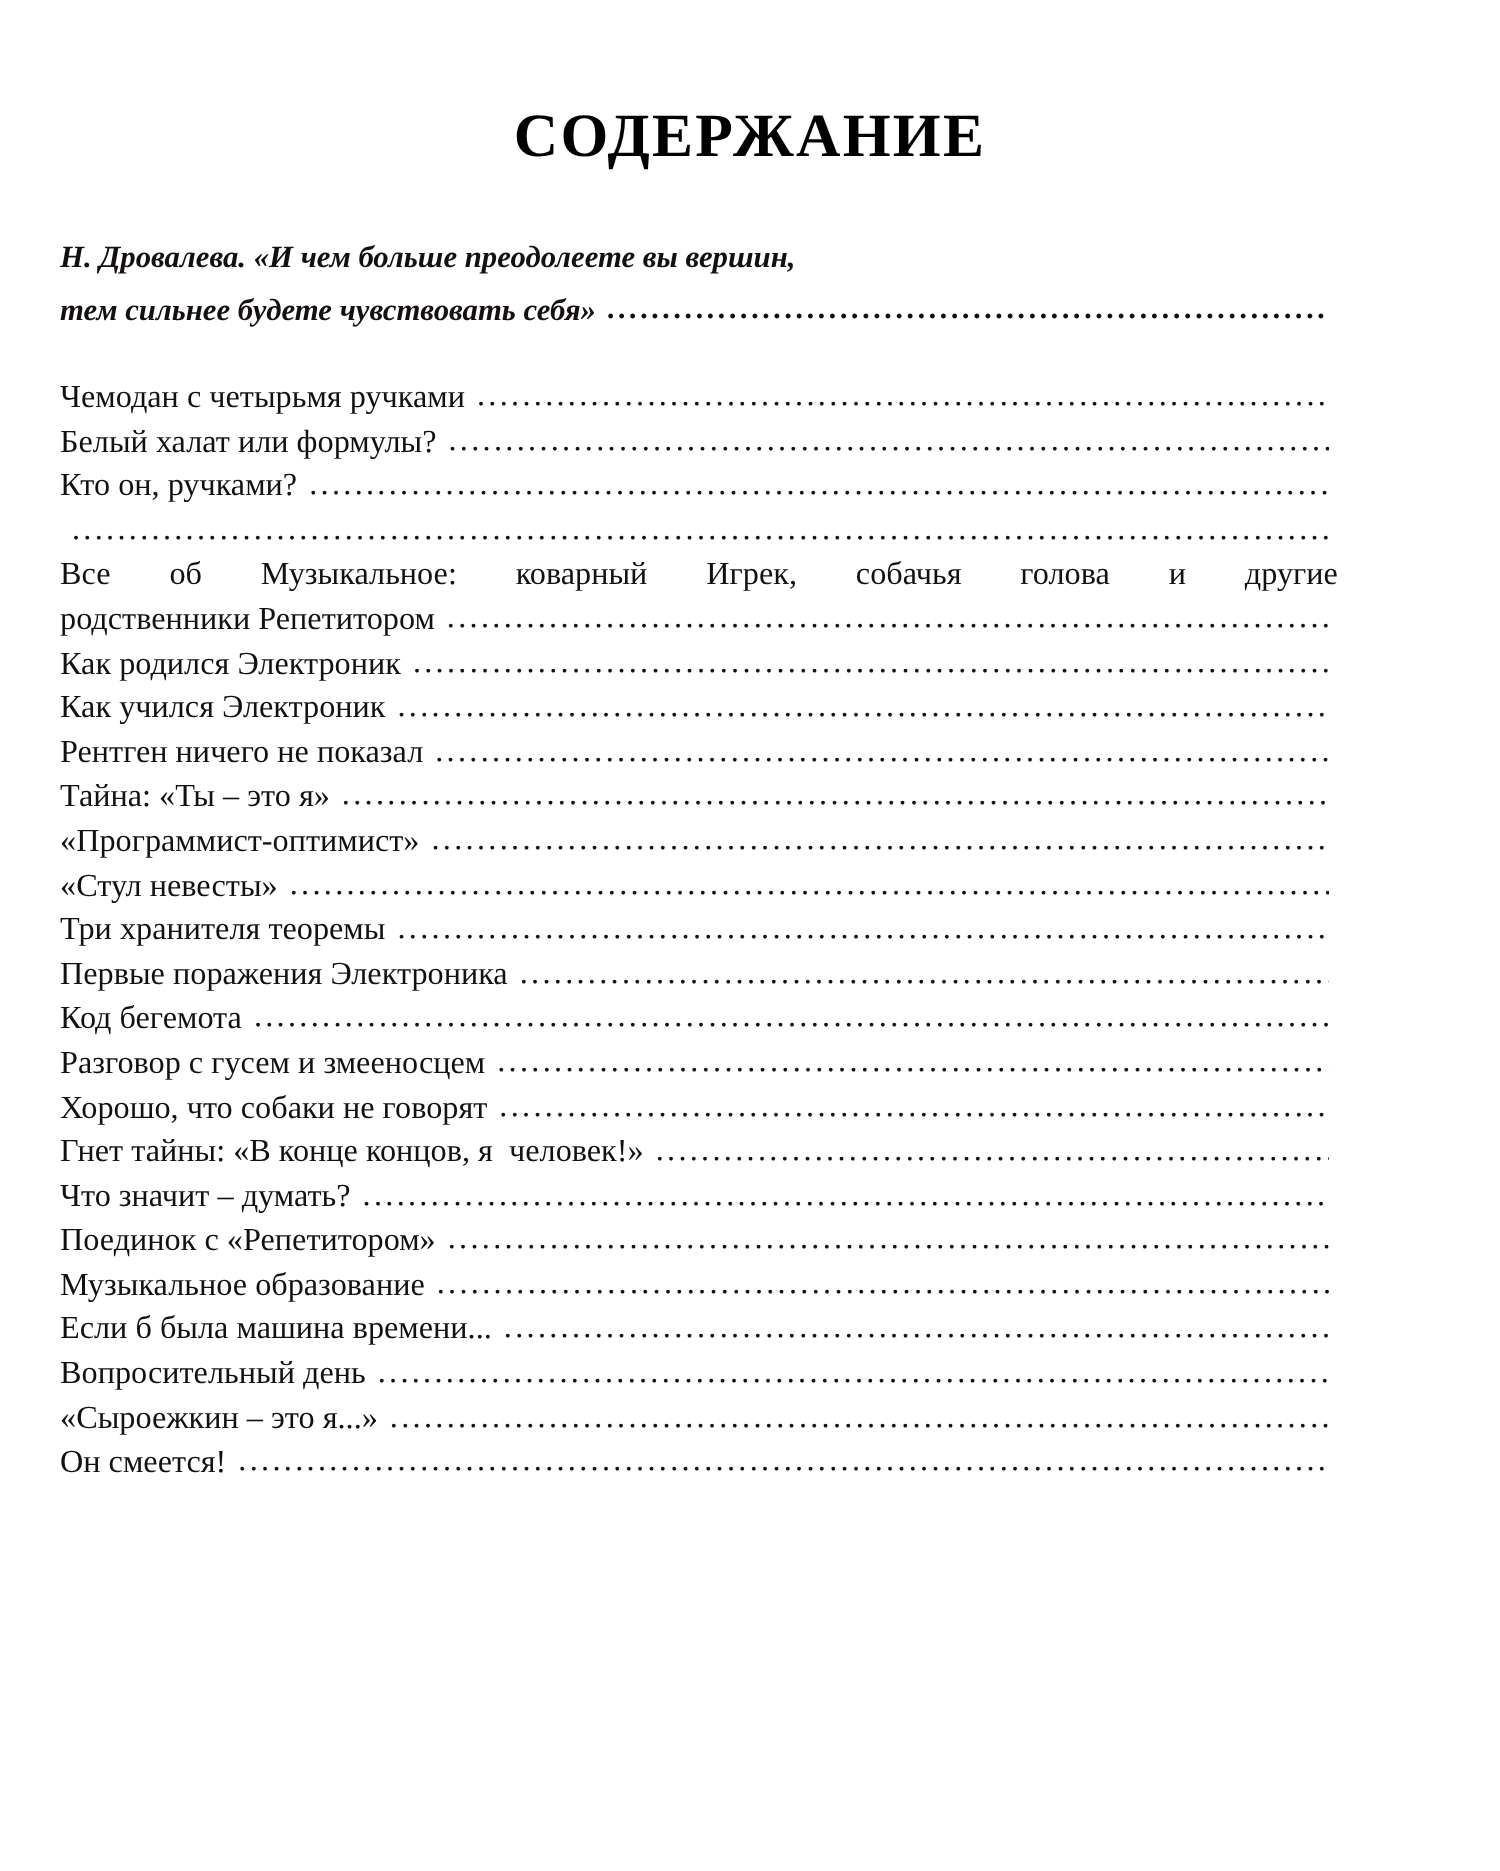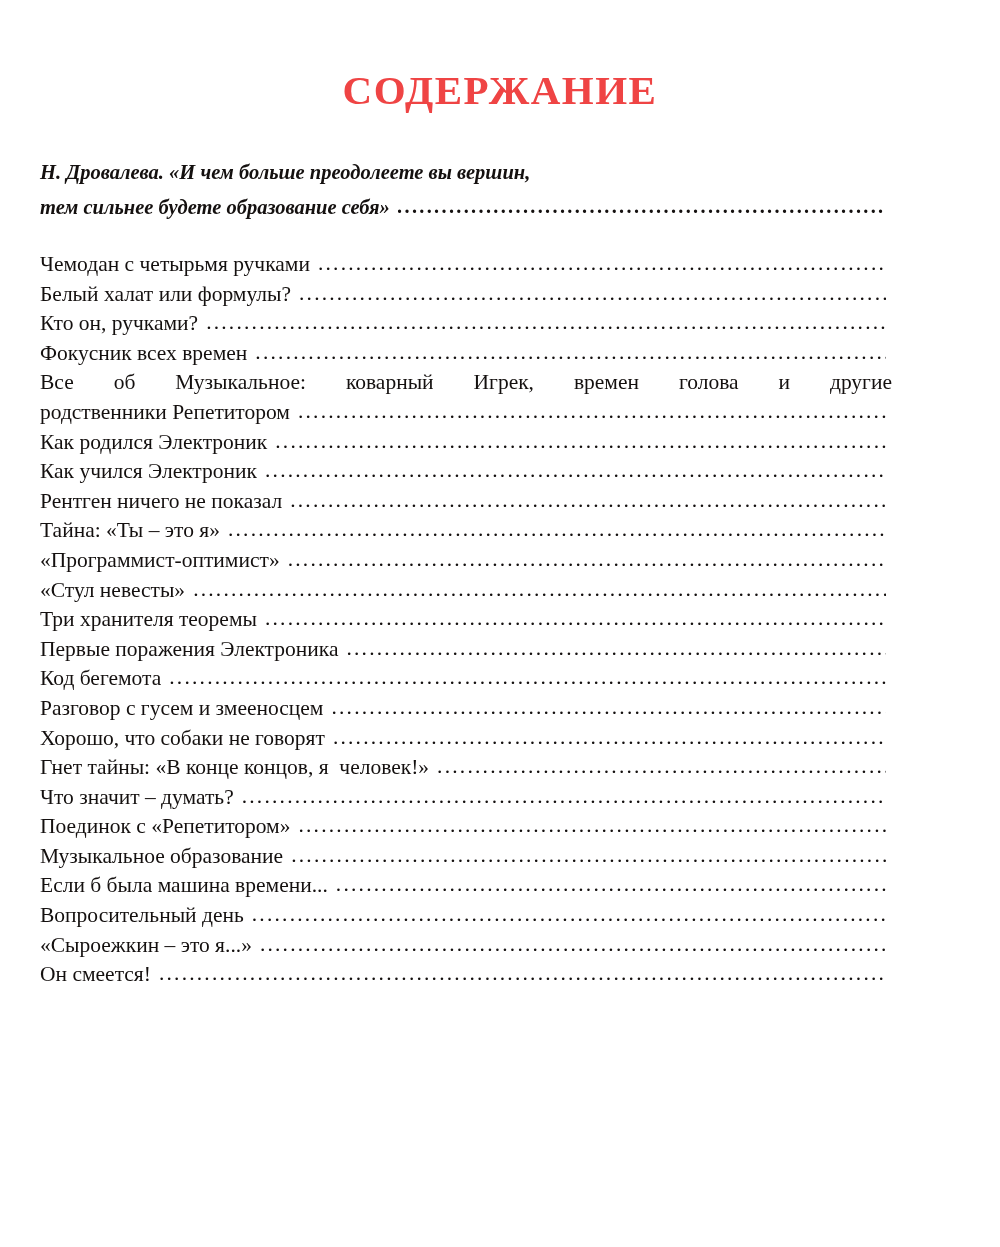--- a/index.html
+++ b/index.html
@@ -29,21 +29,21 @@
   
   .toc-title {
     position: absolute;
     left: 0;
     top: 70px;
     width: 1000px;
     text-align: center;
     font-size: 41px;
     font-weight: 700;
     letter-spacing: 1.5px;
-    color: #ef4444;
+    color: #000000;
     font-family: "Liberation Serif", "DejaVu Serif", serif;
     line-height: 1;
     white-space: nowrap;
   }
 
   
   .toc-list {
     position: absolute;
     left: 40px;
     top: 155px;
@@ -115,21 +115,21 @@
 
 <div class="page">
 
   <div class="toc-title">СОДЕРЖАНИЕ</div>
 
   <div class="toc-list">
 
     <div class="entry intro">
       <div>Н. Дровалева. «И чем больше преодолеете вы вершин,</div>
       <div class="row">
-        <span class="label">тем сильнее будете образование себя»</span>
+        <span class="label">тем сильнее будете чувствовать себя»</span>
         <span class="leader">........................................................................................................................................................................................................</span>
         <span class="page">5</span>
       </div>
     </div>
 
     <div>
       <div class="entry">
         <div class="row">
           <span class="label">Чемодан с четырьмя ручками</span>
           <span class="leader">........................................................................................................................................................................................................</span>
@@ -145,35 +145,34 @@
       </div>
       <div class="entry">
         <div class="row">
           <span class="label">Кто он, ручками?</span>
           <span class="leader">........................................................................................................................................................................................................</span>
           <span class="page">22</span>
         </div>
       </div>
       <div class="entry">
         <div class="row">
-          <span class="label">Фокусник всех времен</span>
           <span class="leader">........................................................................................................................................................................................................</span>
           <span class="page">36</span>
         </div>
       </div>
     </div>
 
     <div class="entry">
       <div class="wrapline">
           <span>Все</span>
           <span>об</span>
           <span>Музыкальное:</span>
           <span>коварный</span>
           <span>Игрек,</span>
-          <span>времен</span>
+          <span>собачья</span>
           <span>голова</span>
           <span>и</span>
           <span>другие</span>
         </div>
       <div class="row">
         <span class="label">родственники Репетитором</span>
         <span class="leader">........................................................................................................................................................................................................</span>
         <span class="page">41</span>
       </div>
     </div>

